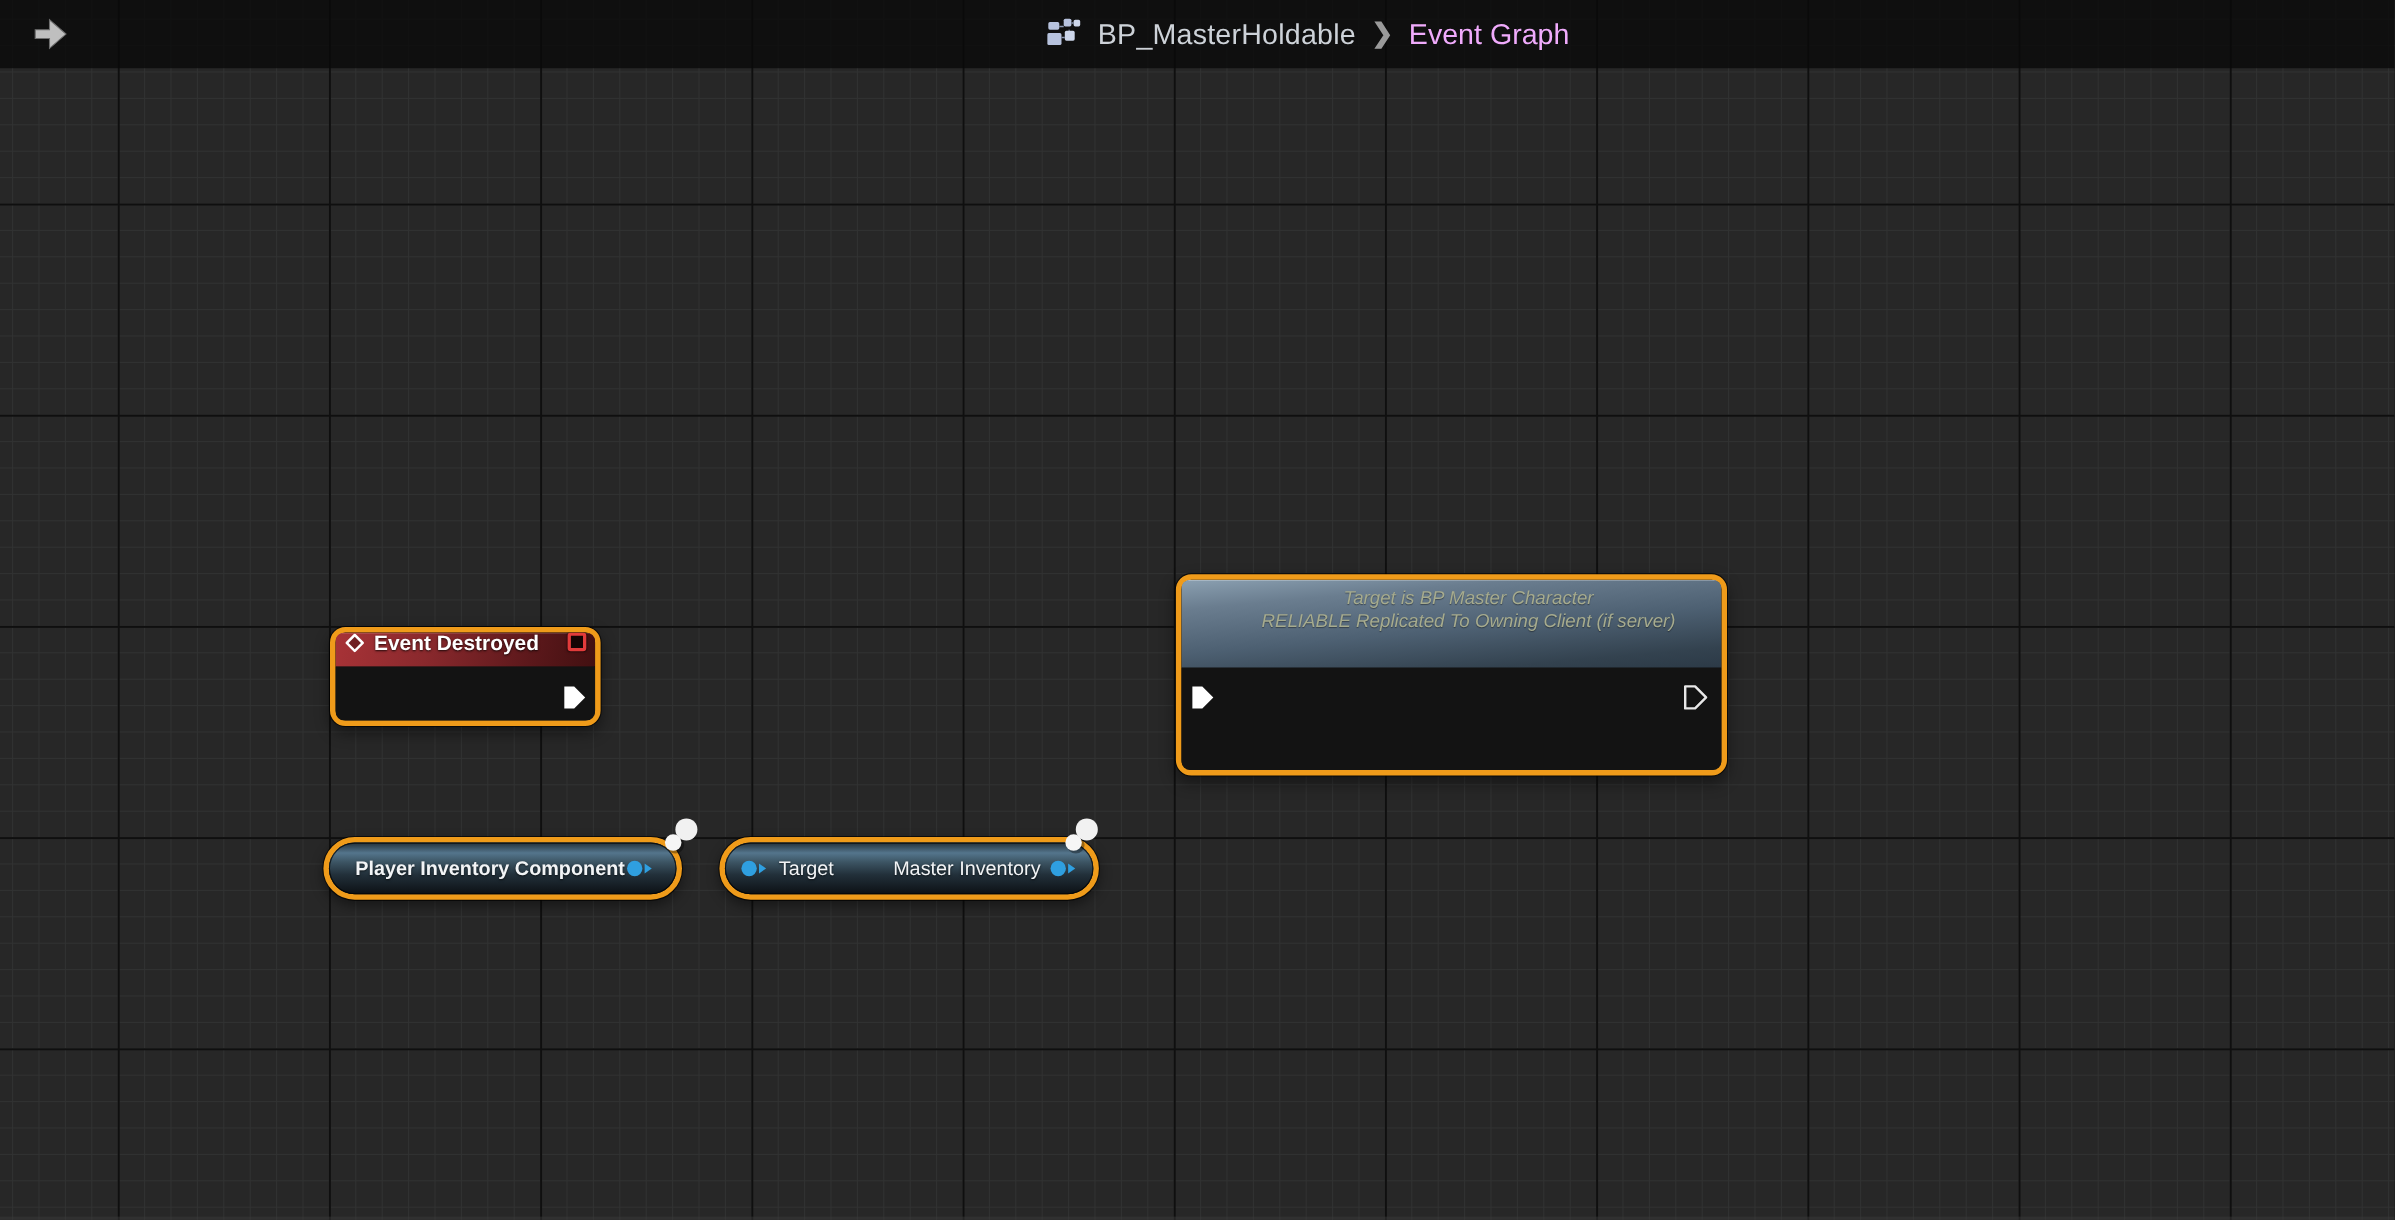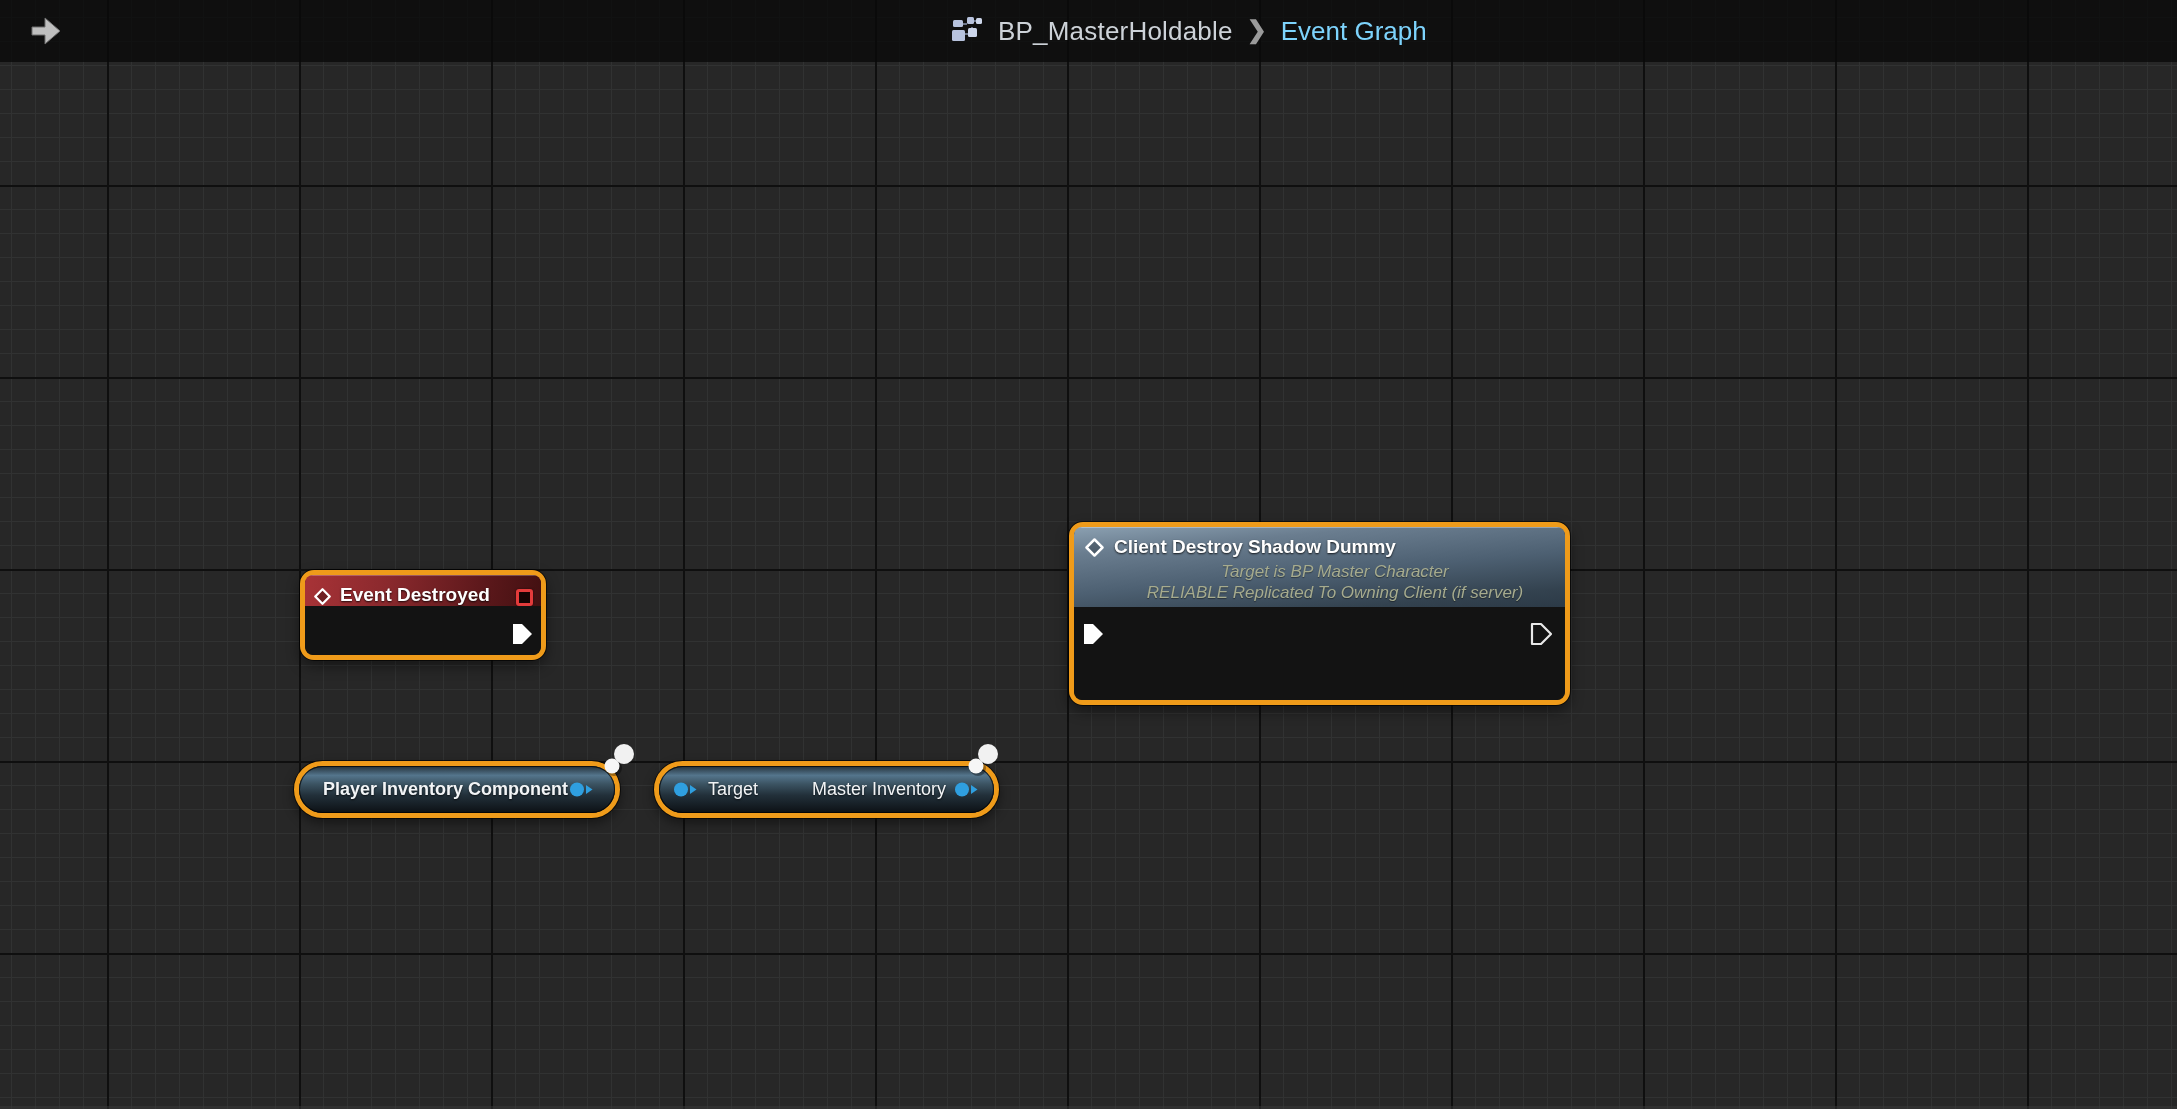--- a/index.html
+++ b/index.html
@@ -27,35 +27,35 @@
     background:rgba(9,9,9,0.78);z-index:5;
   }
   .nav-arrow{position:absolute;left:26px;top:11px;width:40px;height:40px;z-index:6;}
   .breadcrumb{
     position:absolute;left:952px;top:0;height:62px;z-index:6;
     display:flex;align-items:center;gap:14px;
     font-size:26px;color:#c7c7c7;
   }
   .breadcrumb .bp-name{color:#cdd2d8;letter-spacing:.2px;cursor:pointer;}
   .breadcrumb .sep{color:#9a9a9a;font-size:24px;font-weight:bold;transform:translateY(-1px);}
-  .breadcrumb .graph-name{color:#7dd3fc;cursor:pointer;}
+  .breadcrumb .graph-name{color:#f0abfc;cursor:pointer;}
   
   svg.wires{position:absolute;inset:0;z-index:3;pointer-events:none;}
   
   .node{
     position:absolute;z-index:2;box-sizing:border-box;
     border:5px solid #ef9b1a;border-radius:14px;
     background:#141414;
     box-shadow:0 0 0 1px rgba(0,0,0,.65), 0 6px 14px rgba(0,0,0,.45), inset 0 0 0 1px rgba(0,0,0,.8);
   }
   .node .inner{position:absolute;inset:0;border-radius:8px;overflow:hidden;}
   
   #node-event{left:300px;top:570px;width:246px;height:90px;}
   .event-header{
-    height:31px;display:flex;align-items:flex-end;padding:0 8px;gap:8px;
+    height:31px;display:flex;align-items:flex-start;padding:0 8px;gap:8px;
     background:linear-gradient(100deg,#a83337 0%,#8a292d 35%,#5c181b 75%,#421011 100%);
     box-shadow:inset 0 1px 0 rgba(255,255,255,.25);
   }
   .node-title{font-size:19px;font-weight:bold;color:#ffffff;text-shadow:0 1px 2px rgba(0,0,0,.8);white-space:nowrap;}
   .delegate-pin{
     margin-left:auto;width:11px;height:11px;border:3px solid #e33b3b;border-radius:3px;
     background:#160404;box-shadow:0 0 2px rgba(0,0,0,.6);cursor:crosshair;
   }
   .event-body{position:relative;height:49px;background:#131313;}
   
@@ -142,28 +142,20 @@
           <path d="M3 3 h9 l10 10 -10 10 H3 z" fill="#ffffff"></path>
         </svg>
       </span>
     </div>
   </div>
 </div>
 
 <div class="node" id="node-client">
   <div class="inner">
     <div class="func-header">
-      <div class="func-title-row">
-        <span class="icon">
-          <svg width="21" height="21" viewBox="0 0 20 20">
-            <rect x="4.6" y="4.6" width="10.8" height="10.8" transform="rotate(45 10 10)" fill="rgba(10,16,22,.3)" stroke="#ffffff" stroke-width="2.4" stroke-linejoin="round"></rect>
-          </svg>
-        </span>
-        <span class="node-title">Client Destroy Shadow Dummy</span>
-      </div>
       <div class="func-subtitle">Target is BP Master Character</div>
       <div class="func-subtitle">RELIABLE Replicated To Owning Client (if server)</div>
     </div>
     <div class="func-body">
       <span class="pin" style="left:7px;top:14px;">
         <svg width="24" height="26" viewBox="0 0 24 26">
           <path d="M3 3 h9 l10 10 -10 10 H3 z" fill="#ffffff"></path>
         </svg>
       </span>
       <span class="pin" style="right:12px;top:14px;">

